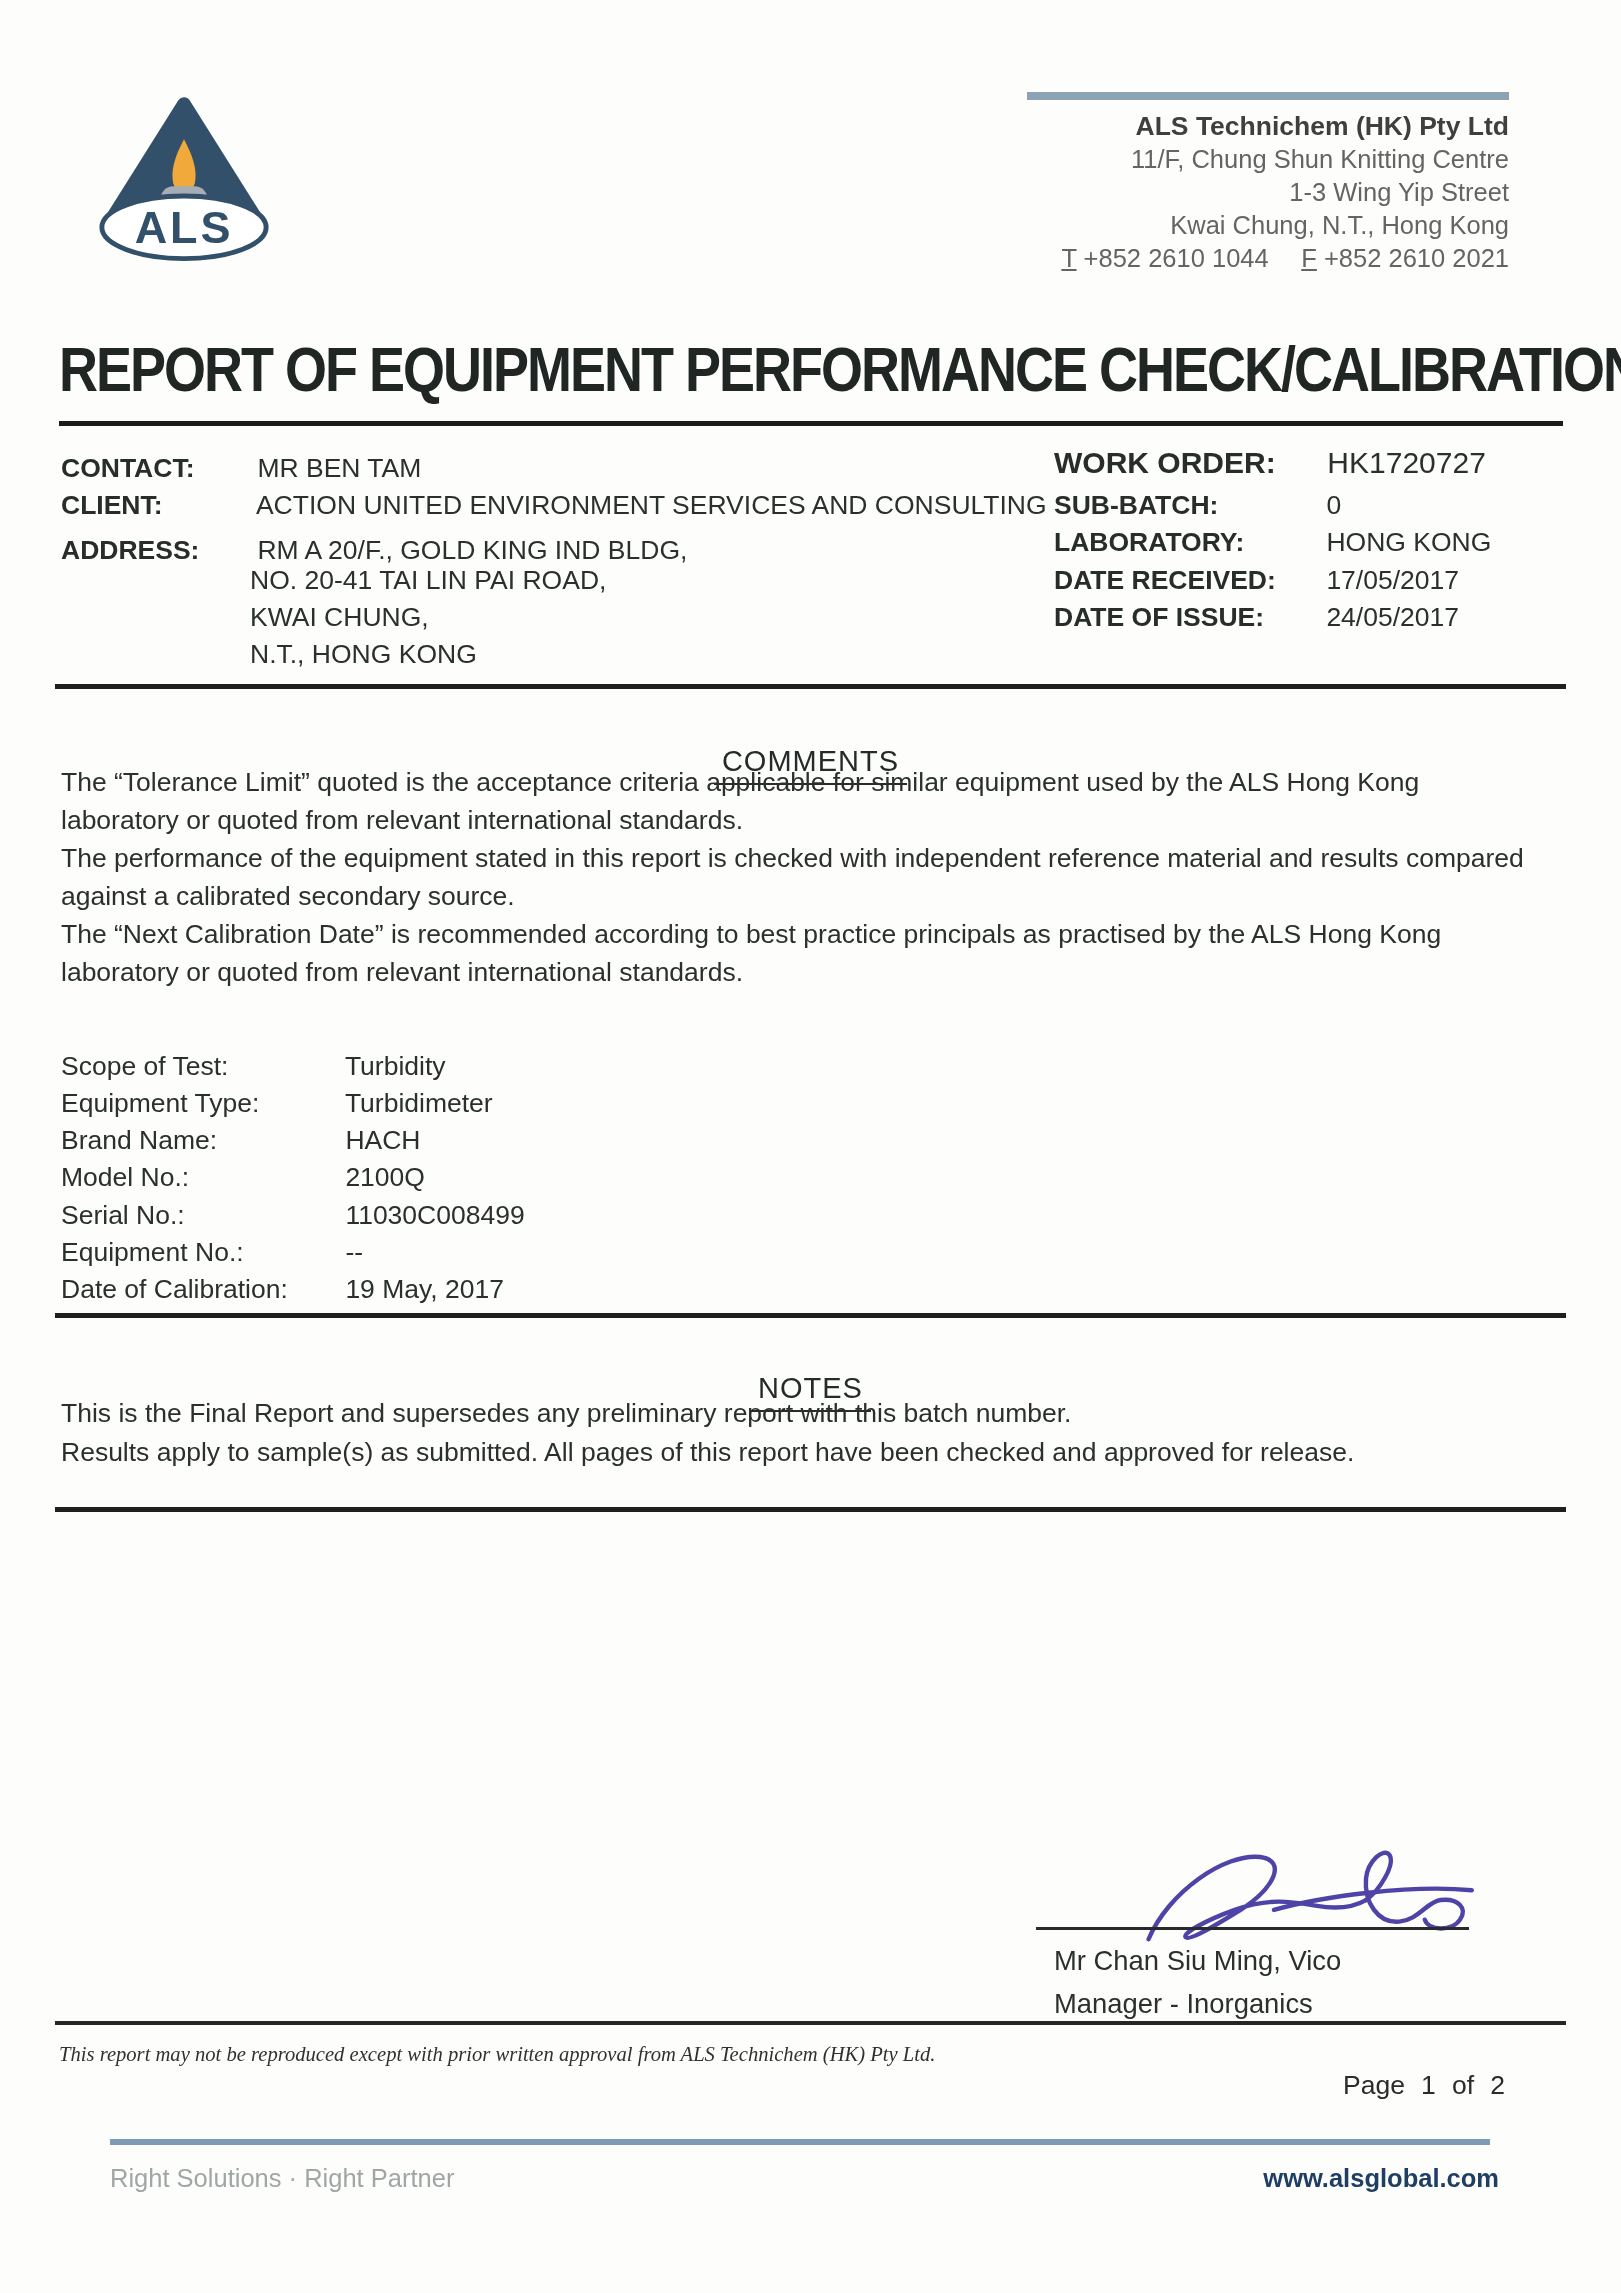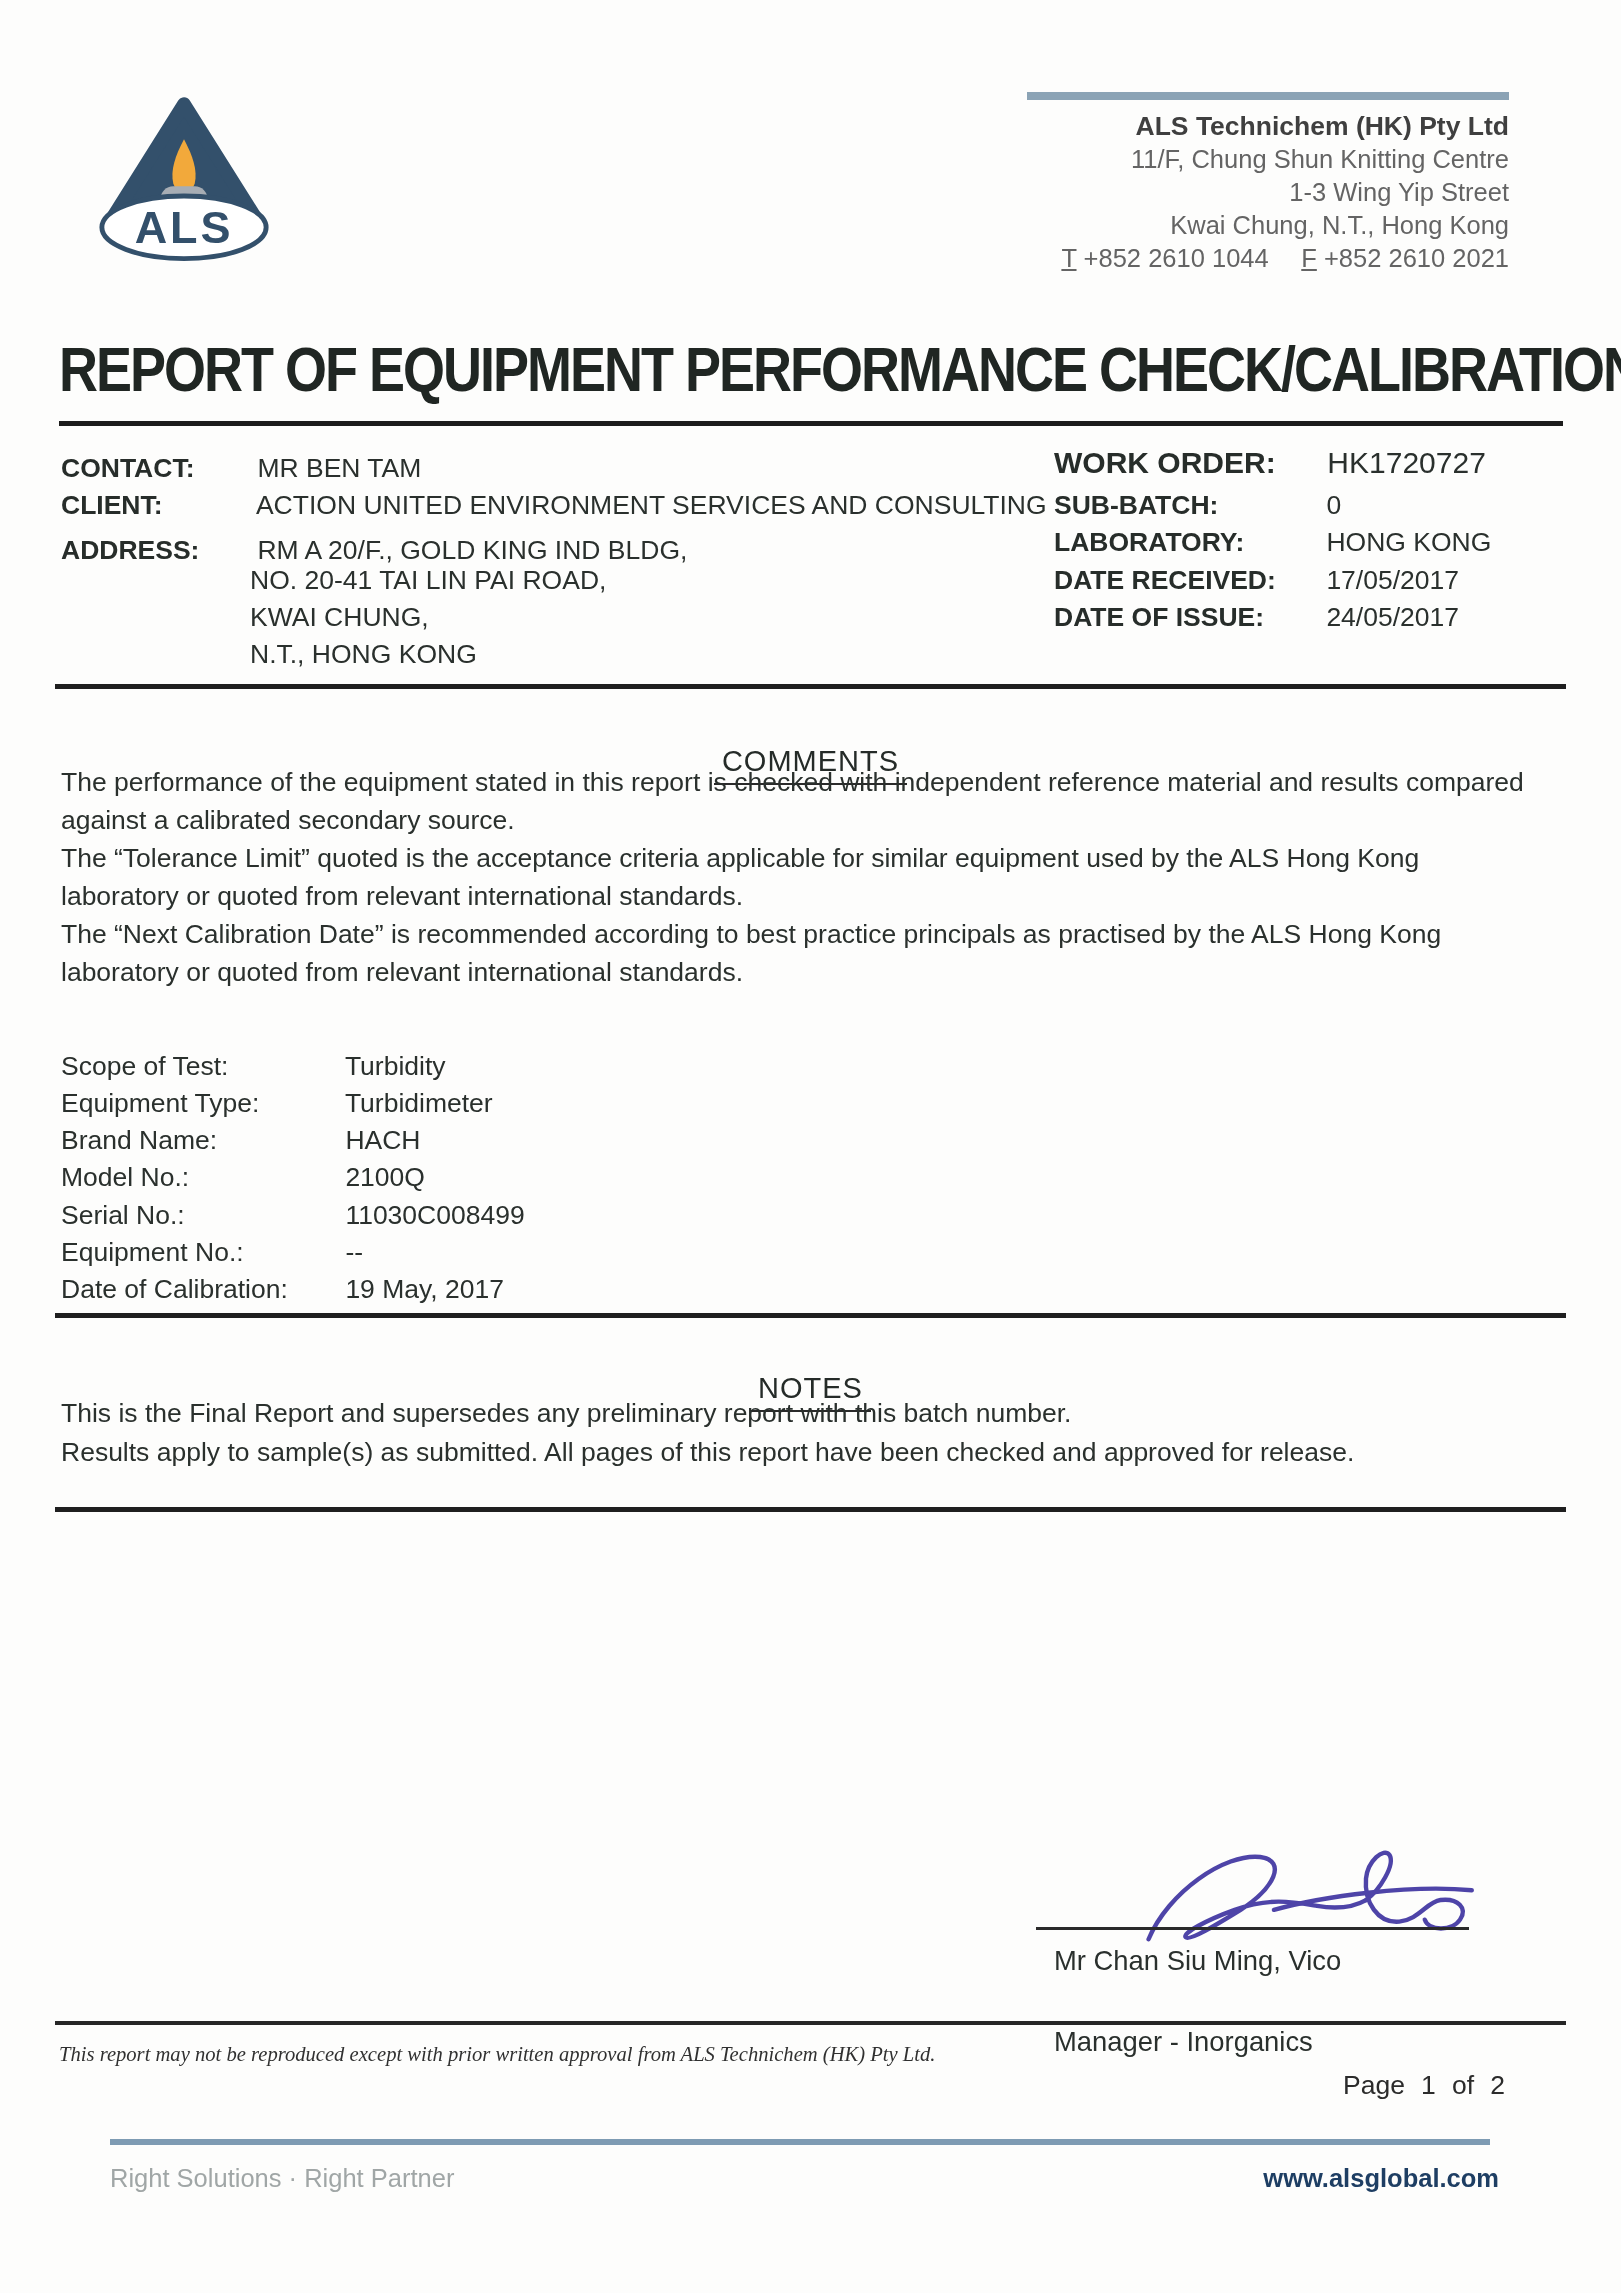--- a/index.html
+++ b/index.html
@@ -46,21 +46,21 @@
   .paragraphs p { margin:0; }
 
   .eq-row { position:absolute; left:61px; font-size:26.5px; white-space:nowrap; }
   .eq-lab { display:inline-block; width:277px; }
 
   .notes-body { left:61px; top:1394px; width:1490px; font-size:26.5px; line-height:39px; }
 
   
   .sig-line { left:1036px; top:1927px; width:433px; height:2.9px; background:#2a2a2a; }
   .sig-name { left:1054px; top:1945px; font-size:27.4px; }
-  .sig-title { left:1054px; top:1988px; font-size:27.4px;margin-top:38px; }
+  .sig-title { left:1054px; top:1988px; font-size:27.4px; }
 
   
   .footer-rule { left:55px; top:2021px; width:1511px; height:3.9px; background:#262626; }
   .disclaimer { left:59px; top:2043px; font-size:20.6px; font-style:italic; color:#303030;font-family:Liberation Serif, serif; }
   .page-num { right:116px; top:2070px; font-size:26.5px; word-spacing:8.8px; color:#2b2b2b; }
   .accent-line { left:110px; top:2139px; width:1380px; height:5.9px; background:#7e9bb3; }
   .tagline { left:110px; top:2164px; font-size:25.5px; color:#a0a6a6; }
   .website { right:122px; top:2164px; font-size:25.5px; font-weight:bold; color:#1e3e63; }
 </style>
 </head>
@@ -135,22 +135,22 @@
     <span class="lab lab-r">DATE OF ISSUE:</span>
     <span class="val">24/05/2017</span>
   </div>
 
   <div class="abs rule" style="top:684px;"></div>
 
   <div class="abs sec-head" style="top:708px;">
     <span>COMMENTS</span>
   </div>
   <div class="abs paragraphs">
+    <p>The “Tolerance Limit” quoted is the acceptance criteria applicable for similar equipment used by the ALS Hong Kong laboratory or quoted from relevant international standards.</p>
     <p>The performance of the equipment stated in this report is checked with independent reference material and results compared against a calibrated secondary source.</p>
-    <p>The “Tolerance Limit” quoted is the acceptance criteria applicable for similar equipment used by the ALS Hong Kong laboratory or quoted from relevant international standards.</p>
     <p>The “Next Calibration Date” is recommended according to best practice principals as practised by the ALS Hong Kong laboratory or quoted from relevant international standards.</p>
   </div>
 
   <div class="eq-row" style="top:1051px;">
     <span class="eq-lab">Scope of Test:</span>
     <span>Turbidity</span>
   </div>
   <div class="eq-row" style="top:1088px;">
     <span class="eq-lab">Equipment Type:</span>
     <span>Turbidimeter</span>

